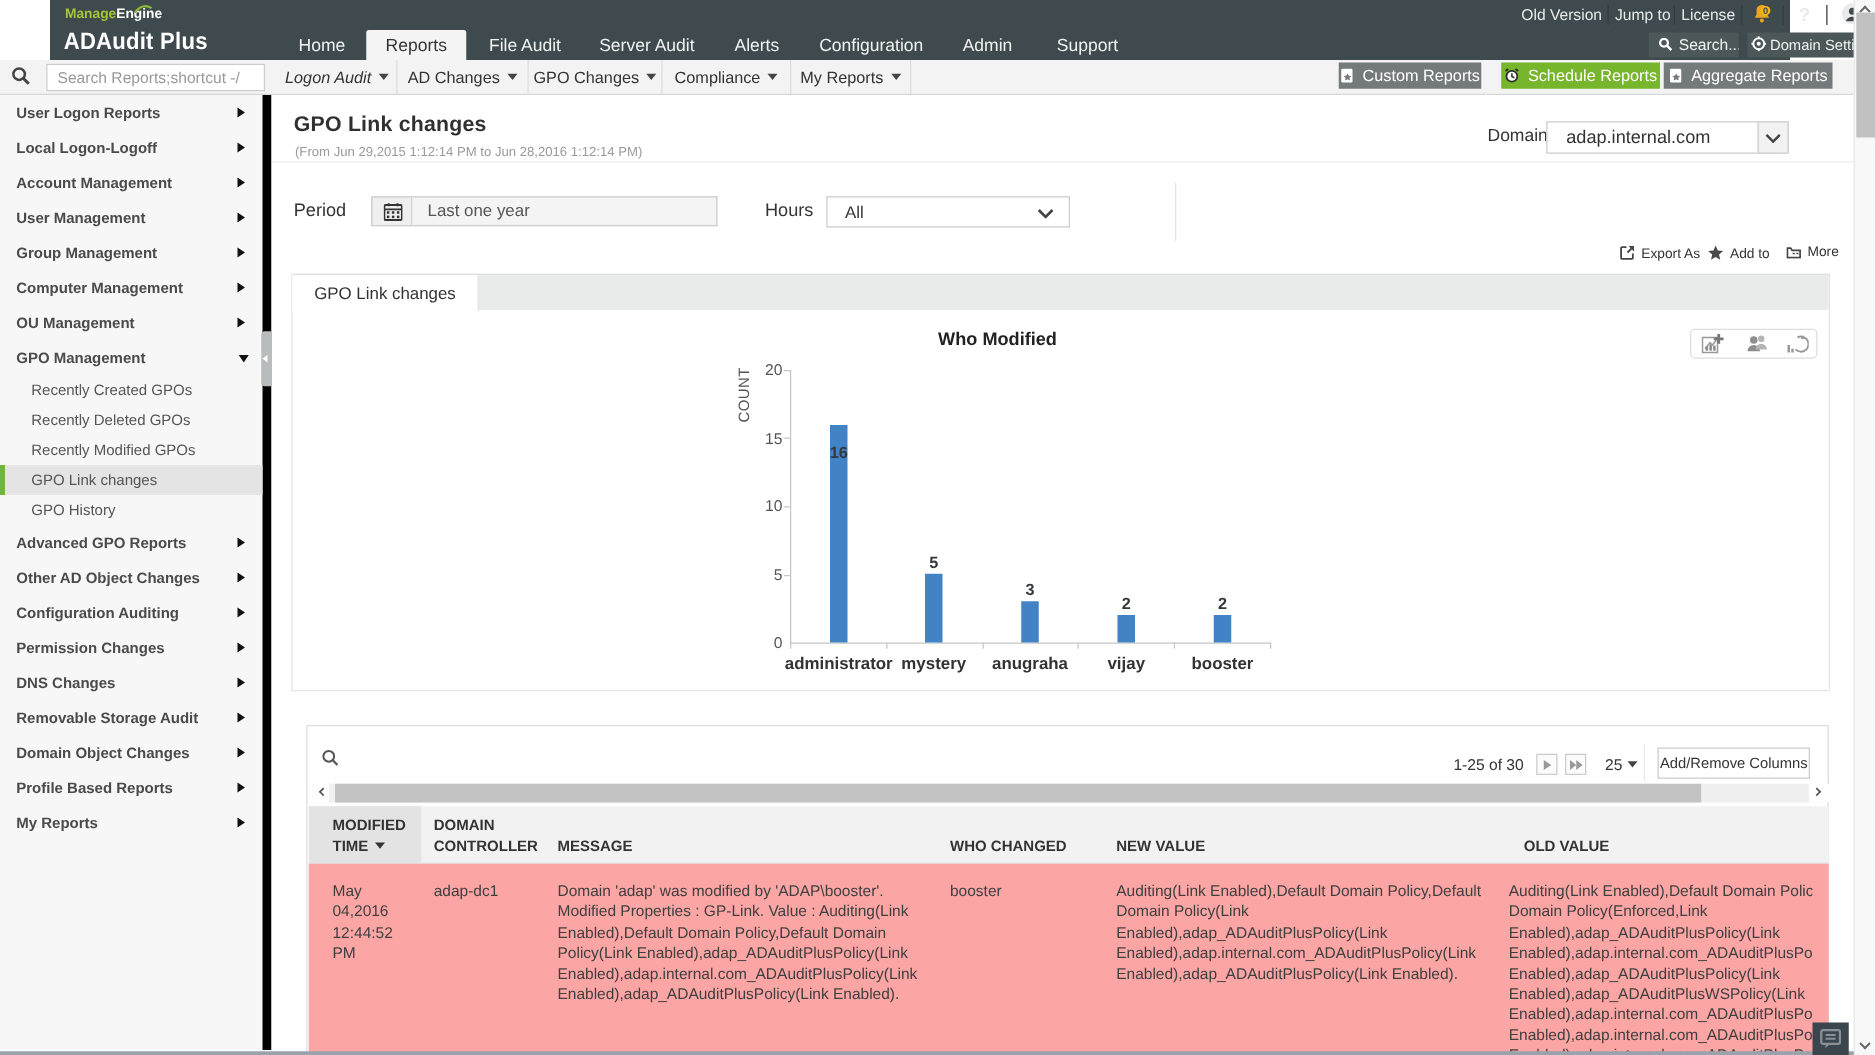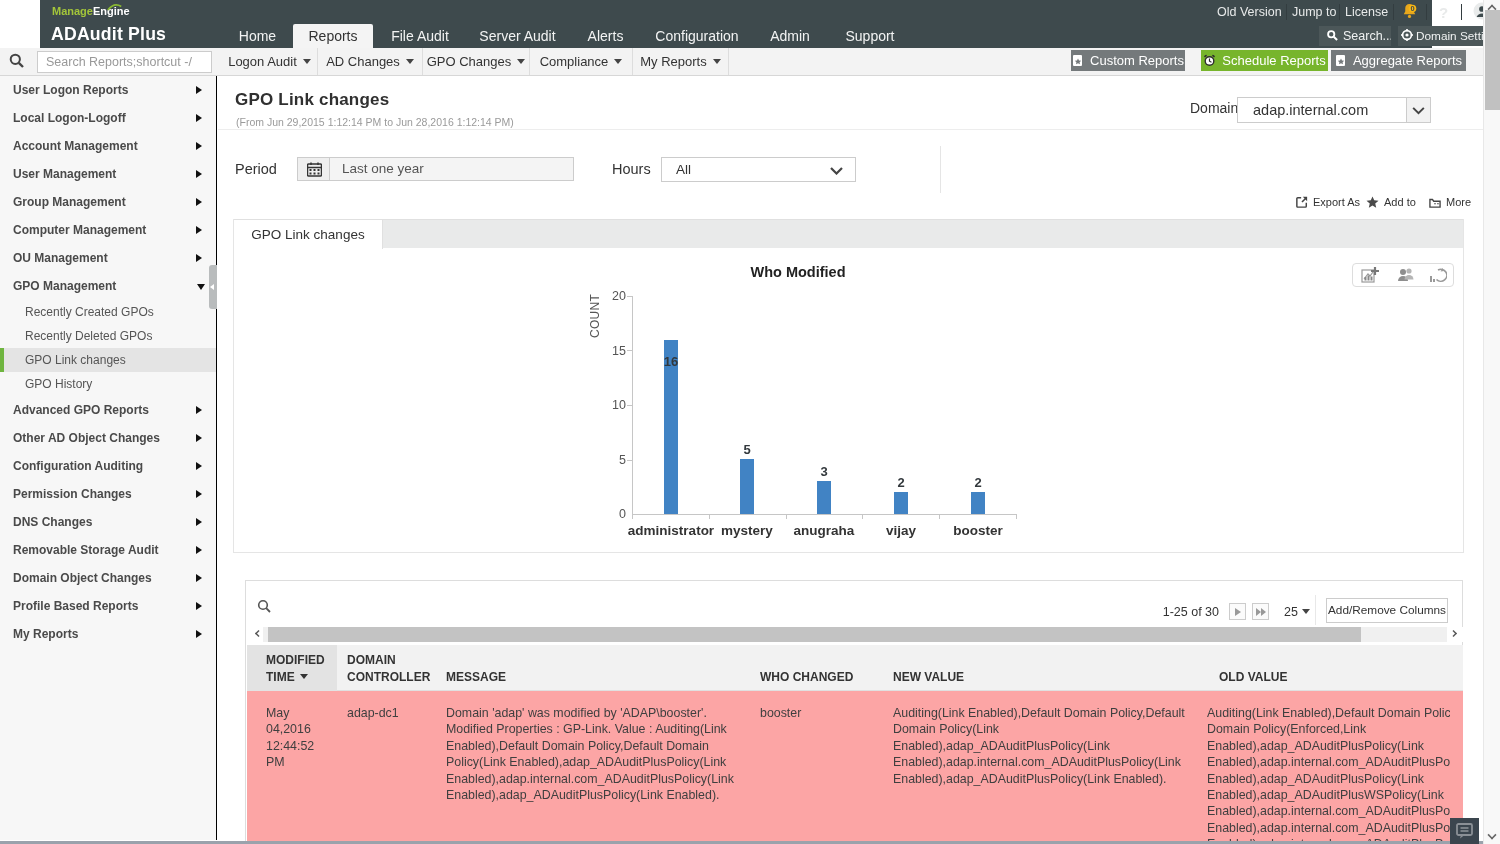--- a/index.html
+++ b/index.html
@@ -21,21 +21,21 @@
 
 
 #toolbar { position:absolute; left:0; top:48px; width:1483px; height:28px; background:#f3f3f3; border-bottom:1px solid #d7d7d7; }
 #srch { position:absolute; left:37px; top:3px; width:175px; height:22px; background:#fff; border:1px solid #ccc; color:#999; font-size:12.5px; line-height:20px; padding-left:8px; }
 .tmenu { position:absolute; top:0; height:27px; line-height:27px; font-size:13px; color:#333; text-align:center; border-right:1px solid #ddd; }
 .caret { display:inline-block; width:0; height:0; border-left:4px solid transparent; border-right:4px solid transparent; border-top:5px solid #444; vertical-align:middle; margin-left:6px; margin-top:-2px;}
 .gbtn { position:absolute; top:2px; height:21px; color:#fff; font-size:13px; line-height:21px; text-align:center; background:#74797b; }
 #btn-sched { background:#77b52c; }
 
 
-#sidebar { position:absolute; left:0; top:76px; width:217px; height:764px; background:#f7f7f7; border-right:1px solid #000000; }
+#sidebar { position:absolute; left:0; top:76px; width:217px; height:764px; background:#f7f7f7; border-right:7px solid #000000; }
 .snav { position:relative; height:28px; line-height:28px; font-size:12px; font-weight:bold; color:#4a4a4a; padding-left:13px; }
 .ssub { position:relative; height:24px; line-height:24px; font-size:12px; color:#555; padding-left:25px; }
 .arr { position:absolute; right:14px; top:10px; width:0; height:0; border-top:4.5px solid transparent; border-bottom:4.5px solid transparent; border-left:6px solid #111; }
 .arrd { position:absolute; right:11px; top:12px; width:0; height:0; border-left:4.5px solid transparent; border-right:4.5px solid transparent; border-top:6px solid #111; }
 .ssel { background:#e4e4e4; border-left:4px solid #6fb53f; padding-left:21px; }
 #handle { position:absolute; left:209px; top:189px; width:8px; height:44px; background:#b9bcbd; border-radius:3px 0 0 3px; }
 #handle:after { content:""; position:absolute; left:1px; top:19px; width:0; height:0; border-top:3px solid transparent; border-bottom:3px solid transparent; border-right:4px solid #fff; }
 
 
 #main { position:absolute; left:218px; top:76px; width:1265px; height:764px; background:#fff; }
@@ -136,21 +136,21 @@
           </g>
         </svg><span style="font-size:11.8px">Domain Settings</span></div>
   </div>
 
   <div id="toolbar">
     <svg width="16" height="16" viewBox="0 0 16 16" style="position:absolute;left:9px;top:5px;">
         <circle cx="6.3" cy="6.3" r="4.6" stroke="#444" stroke-width="2" fill="none"></circle>
         <line x1="9.8" y1="9.8" x2="14" y2="14" stroke="#444" stroke-width="2.4"></line>
       </svg>
     <div id="srch">Search Reports;shortcut -/</div>
-    <div class="tmenu" style="left:222px;width:96px;">Logon Audit<span class="caret"></span></div>
+    <div class="tmenu" style="left:222px;width:96px;font-style:italic;">Logon Audit<span class="caret"></span></div>
     <div class="tmenu" style="left:318px;width:105px;">AD Changes<span class="caret"></span></div>
     <div class="tmenu" style="left:423px;width:107px;">GPO Changes<span class="caret"></span></div>
     <div class="tmenu" style="left:530px;width:103px;">Compliance<span class="caret"></span></div>
     <div class="tmenu" style="left:633px;width:96px;">My Reports<span class="caret"></span></div>
     <div class="gbtn" style="left:1071px;width:114px;"><svg width="12" height="13" viewBox="0 0 12 13" style="vertical-align:-2px;margin-right:6px;">
           <rect x="1" y="1" width="9" height="11" rx="1" fill="#fff"></rect>
           <path d="M6 4.5l1 2 2.2.2-1.6 1.5.4 2.1-2-1-2 1 .4-2.1L2.8 6.7 5 6.5z" fill="#74797b"></path>
         </svg>Custom Reports</div>
     <div class="gbtn" id="btn-sched" style="left:1201px;width:127px;"><svg width="13" height="13" viewBox="0 0 13 13" style="vertical-align:-2px;margin-right:6px;">
           <circle cx="6.5" cy="7" r="5" fill="#2e2e2e"></circle>
@@ -169,20 +169,21 @@
     <div class="snav">User Logon Reports<span class="arr"></span></div>
     <div class="snav">Local Logon-Logoff<span class="arr"></span></div>
     <div class="snav">Account Management<span class="arr"></span></div>
     <div class="snav">User Management<span class="arr"></span></div>
     <div class="snav">Group Management<span class="arr"></span></div>
     <div class="snav">Computer Management<span class="arr"></span></div>
     <div class="snav">OU Management<span class="arr"></span></div>
     <div class="snav">GPO Management<span class="arrd"></span></div>
     <div class="ssub">Recently Created GPOs</div>
     <div class="ssub">Recently Deleted GPOs</div>
+    <div class="ssub">Recently Modified GPOs</div>
     <div class="ssub ssel">GPO Link changes</div>
     <div class="ssub">GPO History</div>
     <div class="snav">Advanced GPO Reports<span class="arr"></span></div>
     <div class="snav">Other AD Object Changes<span class="arr"></span></div>
     <div class="snav">Configuration Auditing<span class="arr"></span></div>
     <div class="snav">Permission Changes<span class="arr"></span></div>
     <div class="snav">DNS Changes<span class="arr"></span></div>
     <div class="snav">Removable Storage Audit<span class="arr"></span></div>
     <div class="snav">Domain Object Changes<span class="arr"></span></div>
     <div class="snav">Profile Based Reports<span class="arr"></span></div>

